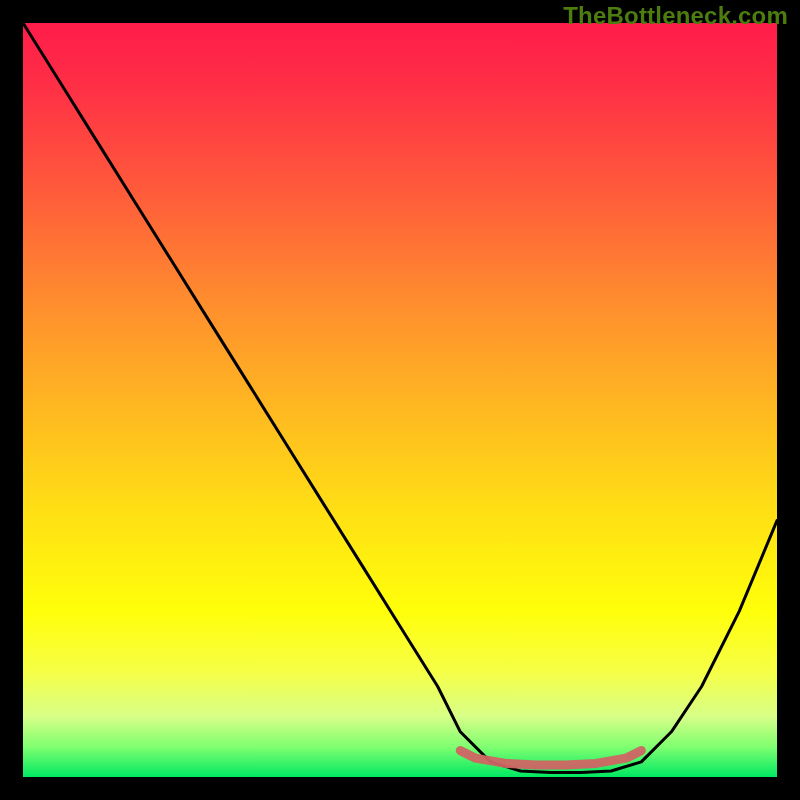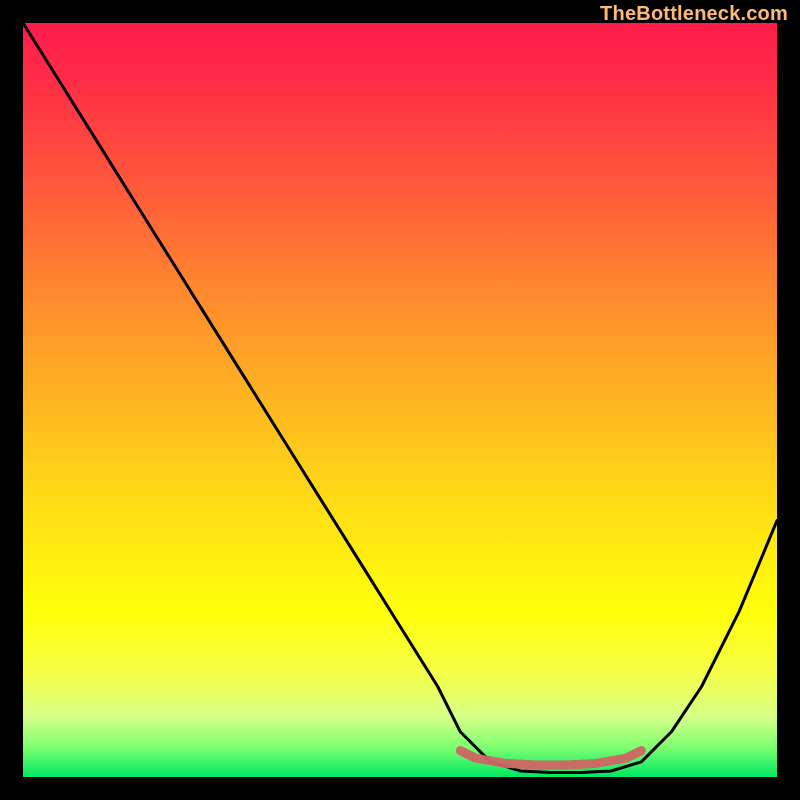--- a/index.html
+++ b/index.html
@@ -14,22 +14,22 @@
   .frame {
     position: relative;
     width: 800px;
     height: 800px;
     background: #000;
   }
   .watermark {
     position: absolute;
     top: 2px;
     right: 12px;
-    color: #fdba74;
-    font-size: 20px;
+    color: #4d7c0f;
+    font-size: 24px;
     font-weight: 600;
     z-index: 5;
     letter-spacing: 0.2px;
   }
   .plot {
     position: absolute;
     left: 23px;
     top: 23px;
     width: 754px;
     height: 754px;

